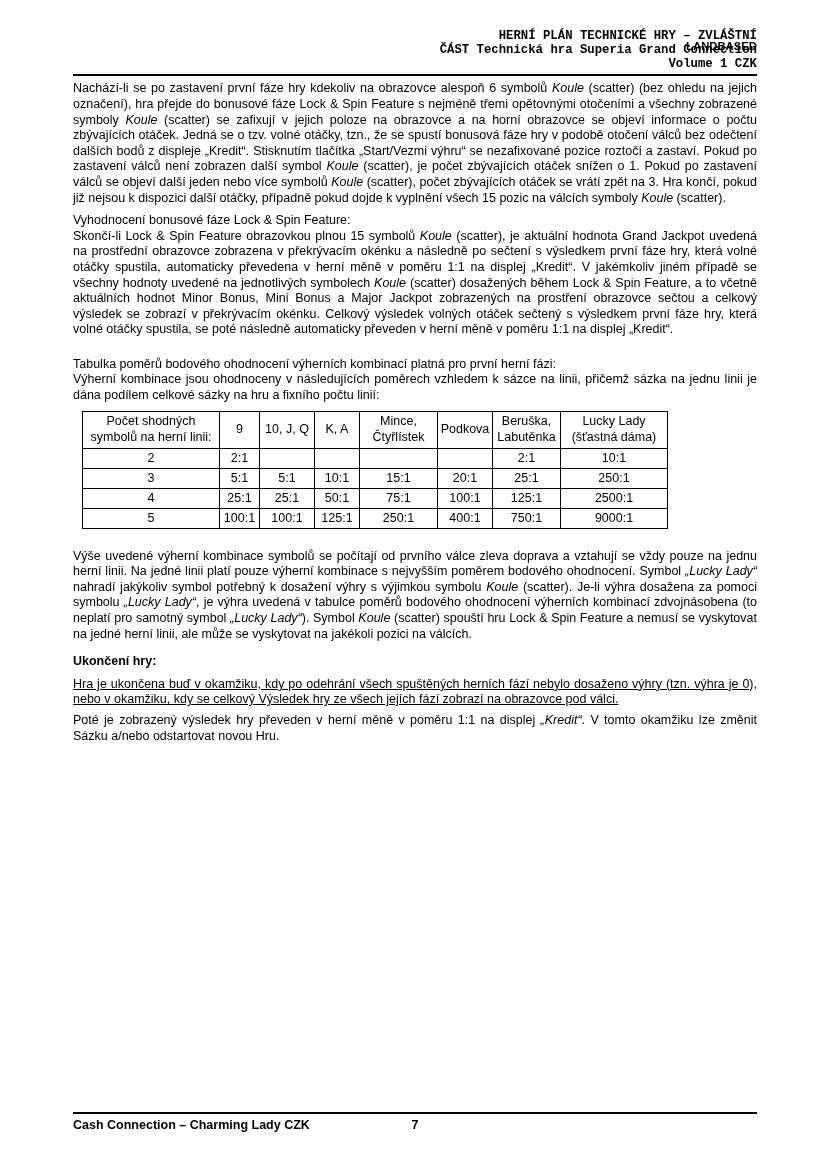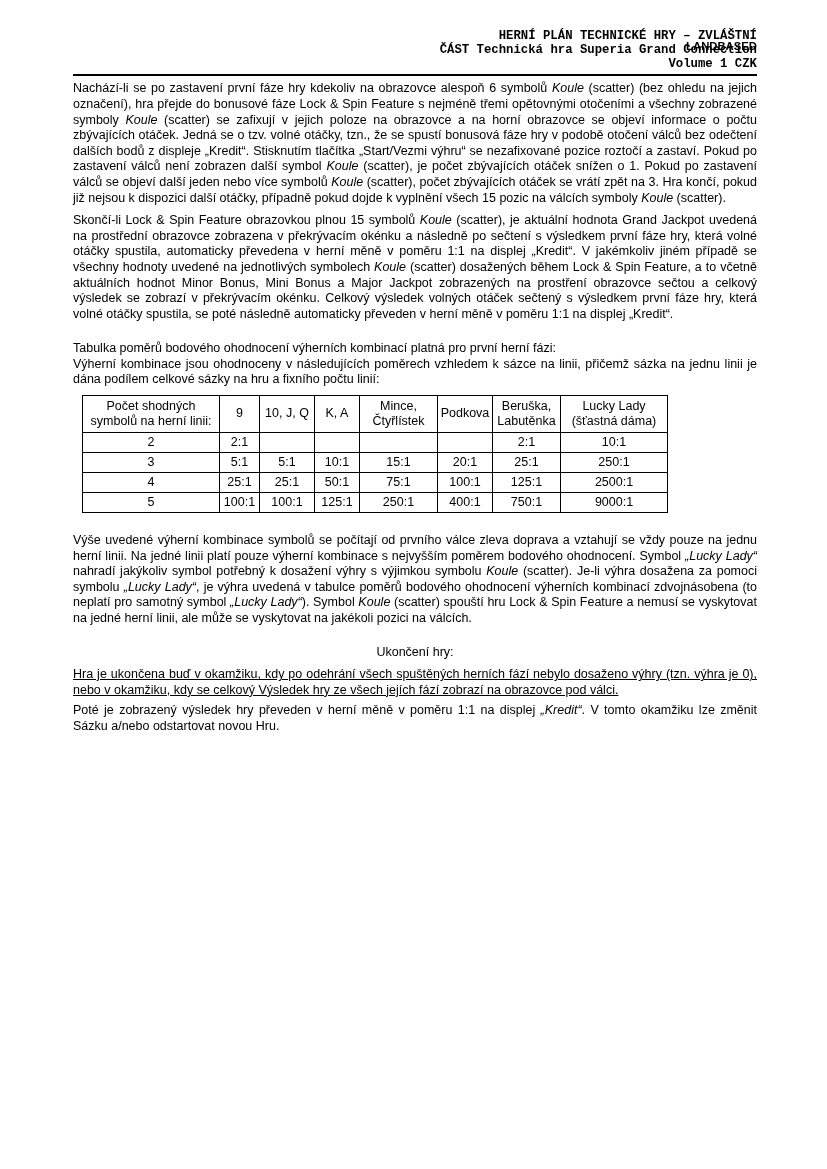--- a/index.html
+++ b/index.html
@@ -17,21 +17,21 @@
   .landbased{position:absolute;left:0;right:0;bottom:20px;text-align:right;font-weight:bold;font-size:11.3px;}
   p{margin:0;text-align:justify;}
   .p1{margin-top:14px;}
   .p2{margin-top:5px;}
   .blk-eval{margin-top:7px;}
   .p4{margin-top:19px;}
   .p5{margin-top:20px;}
   .p6{margin-top:7px;text-decoration:underline;}
   .p7{margin-top:5px;}
   .h-plain{font-weight:normal;}
-  .h-bold{font-weight:normal;margin-top:18px;text-align:center;}
+  .h-bold{font-weight:bold;margin-top:12px;text-align:left;}
   .it{font-style:italic;}
   table.payout{
     border-collapse:collapse;table-layout:fixed;
     width:508px;margin-top:7px;margin-left:9px;
   }
   table.payout th,table.payout td{
     border:1px solid #000;text-align:center;vertical-align:middle;
     font-weight:normal;padding:0 2px;font-size:12.5px;line-height:15.2px;
     overflow:hidden;
   }
@@ -56,20 +56,21 @@
         <div>HERNÍ PLÁN TECHNICKÉ HRY – ZVLÁŠTNÍ</div>
         <div>ČÁST Technická hra Superia Grand Connection</div>
         <div>Volume 1 CZK</div>
       </div>
     </div>
 
 
     <p class="p2"><span>Nachází-li se po zastavení první fáze hry kdekoliv na obrazovce alespoň 6 symbolů </span><span class="it">Koule</span><span> (scatter) (bez ohledu na jejich označení), hra přejde do bonusové fáze Lock &amp; Spin Feature s nejméně třemi opětovnými otočeními a všechny zobrazené symboly </span><span class="it">Koule</span><span> (scatter) se zafixují v jejich poloze na obrazovce a na horní obrazovce se objeví informace o počtu zbývajících otáček. Jedná se o tzv. volné otáčky, tzn., že se spustí bonusová fáze hry v podobě otočení válců bez odečtení dalších bodů z displeje „Kredit“. Stisknutím tlačítka „Start/Vezmi výhru“ se nezafixované pozice roztočí a zastaví. Pokud po zastavení válců není zobrazen další symbol </span><span class="it">Koule</span><span> (scatter), je počet zbývajících otáček snížen o 1. Pokud po zastavení válců se objeví další jeden nebo více symbolů </span><span class="it">Koule</span><span> (scatter), počet zbývajících otáček se vrátí zpět na 3. Hra končí, pokud již nejsou k dispozici další otáčky, případně pokud dojde k vyplnění všech 15 pozic na válcích symboly </span><span class="it">Koule</span><span> (scatter).</span></p>
 
     <div class="blk-eval">
+      <p class="h-plain">Vyhodnocení bonusové fáze Lock &amp; Spin Feature:</p>
       <p><span>Skončí-li Lock &amp; Spin Feature obrazovkou plnou 15 symbolů </span><span class="it">Koule</span><span> (scatter), je aktuální hodnota Grand Jackpot uvedená na prostřední obrazovce zobrazena v překrývacím okénku a následně po sečtení s výsledkem první fáze hry, která volné otáčky spustila, automaticky převedena v herní měně v poměru 1:1 na displej „Kredit“. V jakémkoliv jiném případě se všechny hodnoty uvedené na jednotlivých symbolech </span><span class="it">Koule</span><span> (scatter) dosažených během Lock &amp; Spin Feature, a to včetně aktuálních hodnot Minor Bonus, Mini Bonus a Major Jackpot zobrazených na prostření obrazovce sečtou a celkový výsledek se zobrazí v překrývacím okénku. Celkový výsledek volných otáček sečtený s výsledkem první fáze hry, která volné otáčky spustila, se poté následně automaticky převeden v herní měně v poměru 1:1 na displej „Kredit“.</span></p>
     </div>
 
     <div class="p4">
       <p>Tabulka poměrů bodového ohodnocení výherních kombinací platná pro první herní fázi:</p>
       <p>Výherní kombinace jsou ohodnoceny v následujících poměrech vzhledem k sázce na linii, přičemž sázka na jednu linii je dána podílem celkové sázky na hru a fixního počtu linií:</p>
     </div>
 
     <table class="payout">
       <colgroup>
@@ -140,13 +141,17 @@
 
     <p class="p5"><span>Výše uvedené výherní kombinace symbolů se počítají od prvního válce zleva doprava a vztahují se vždy pouze na jednu herní linii. Na jedné linii platí pouze výherní kombinace s nejvyšším poměrem bodového ohodnocení. Symbol </span><span class="it">„Lucky Lady“</span><span> nahradí jakýkoliv symbol potřebný k dosažení výhry s výjimkou symbolu </span><span class="it">Koule</span><span> (scatter). Je-li výhra dosažena za pomoci symbolu </span><span class="it">„Lucky Lady“</span><span>, je výhra uvedená v tabulce poměrů bodového ohodnocení výherních kombinací zdvojnásobena (to neplatí pro samotný symbol </span><span class="it">„Lucky Lady“</span><span>). Symbol </span><span class="it">Koule</span><span> (scatter) spouští hru Lock &amp; Spin Feature a nemusí se vyskytovat na jedné herní linii, ale může se vyskytovat na jakékoli pozici na válcích.</span></p>
 
     <p class="h-bold">Ukončení hry:</p>
 
     <p class="p6">Hra je ukončena buď v okamžiku, kdy po odehrání všech spuštěných herních fází nebylo dosaženo výhry (tzn. výhra je 0), nebo v okamžiku, kdy se celkový Výsledek hry ze všech jejích fází zobrazí na obrazovce pod válci.</p>
 
     <p class="p7"><span>Poté je zobrazený výsledek hry převeden v herní měně v poměru 1:1 na displej </span><span class="it">„Kredit“</span><span>. V tomto okamžiku lze změnit Sázku a/nebo odstartovat novou Hru.</span></p>
   </div>
 
+  <div class="footer">
+    <span class="footer-left">Cash Connection – Charming Lady CZK</span>
+    <span class="footer-page">7</span>
+  </div>
 </div>
 
 </body></html>

